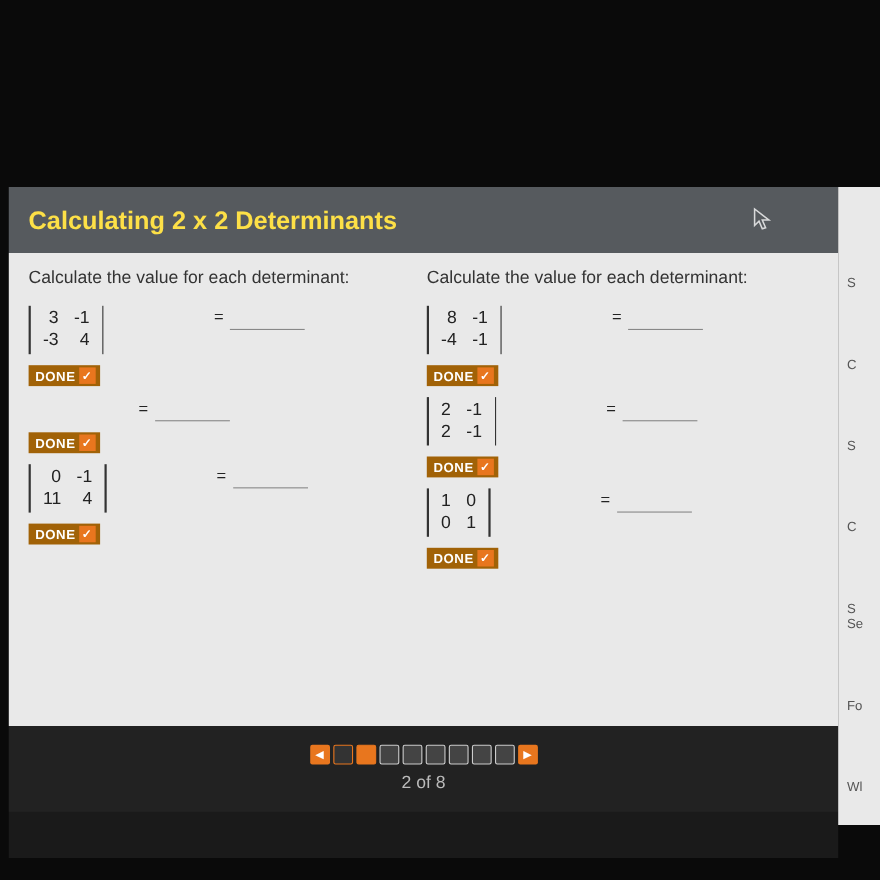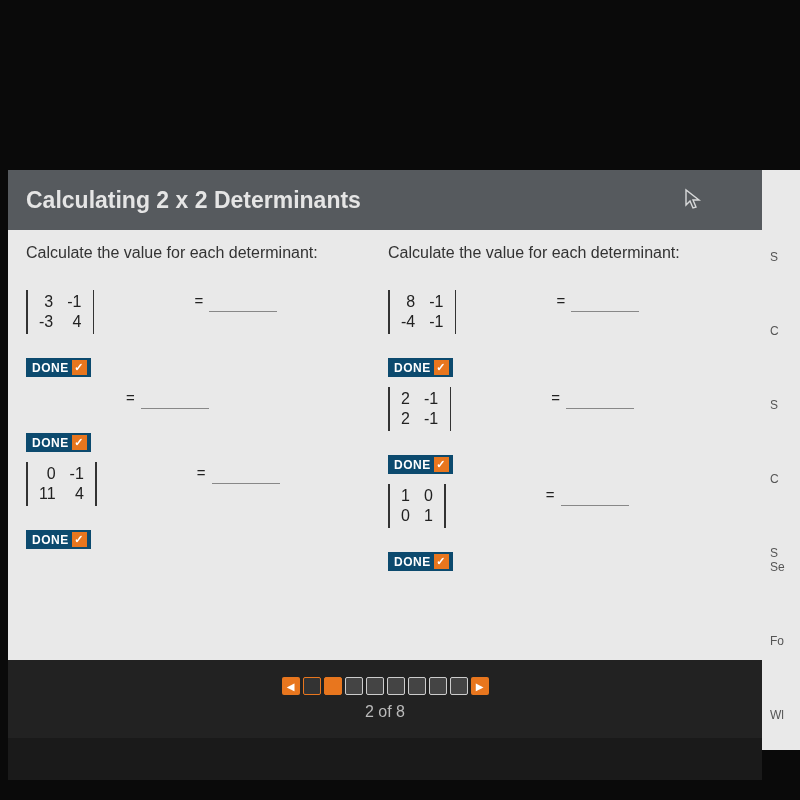--- a/index.html
+++ b/index.html
@@ -27,21 +27,21 @@
     }
     .header-bar {
       background: #565a5e;
       height: 60px;
       display: flex;
       align-items: center;
       padding: 0 18px;
       position: relative;
     }
     .header-bar h1 {
-      color: #e5e5e5;
+      color: #fde047;
       font-size: 23px;
       font-weight: 600;
     }
     .cursor-icon {
       position: absolute;
       right: 60px;
       top: 18px;
       color: #d8d9da;
       font-size: 18px;
     }
@@ -51,21 +51,21 @@
       display: flex;
       padding: 14px 18px 10px 18px;
     }
     .col {
       flex: 1;
     }
     .col-right { padding-left: 6px; }
     .prompt {
       color: #333;
       font-size: 16px;
-      margin-bottom: 28px;
+      margin-bottom: 16px;
     }
     .problem {
       margin-bottom: 10px;
       position: relative;
     }
     .matrix-row {
       display: flex;
       align-items: flex-start;
     }
     .matrix {
@@ -105,26 +105,26 @@
       width: 68px;
       height: 18px;
       font-size: 14px;
       outline: none;
       align-self: flex-start;
       margin-top: 4px;
     }
     .done-badge {
       display: inline-flex;
       align-items: flex-end;
-      background: #0c4a6e;
+      background: #a16207;
       color: #fff;
       font-size: 12px;
       font-weight: bold;
       padding: 2px 4px 2px 6px;
-      margin-top: 24px;
+      margin-top: 10px;
       letter-spacing: 0.5px;
     }
     .done-badge .check {
       background: #e8761e;
       color: #fff;
       width: 15px;
       height: 15px;
       display: inline-flex;
       align-items: center;
       justify-content: center;

